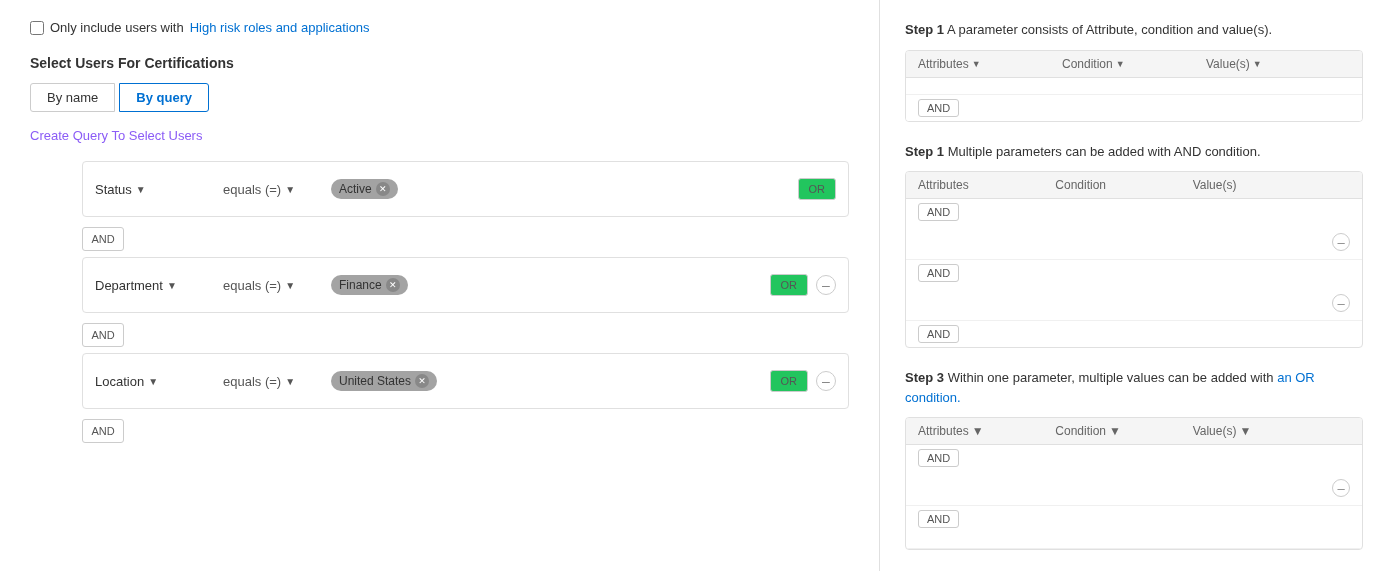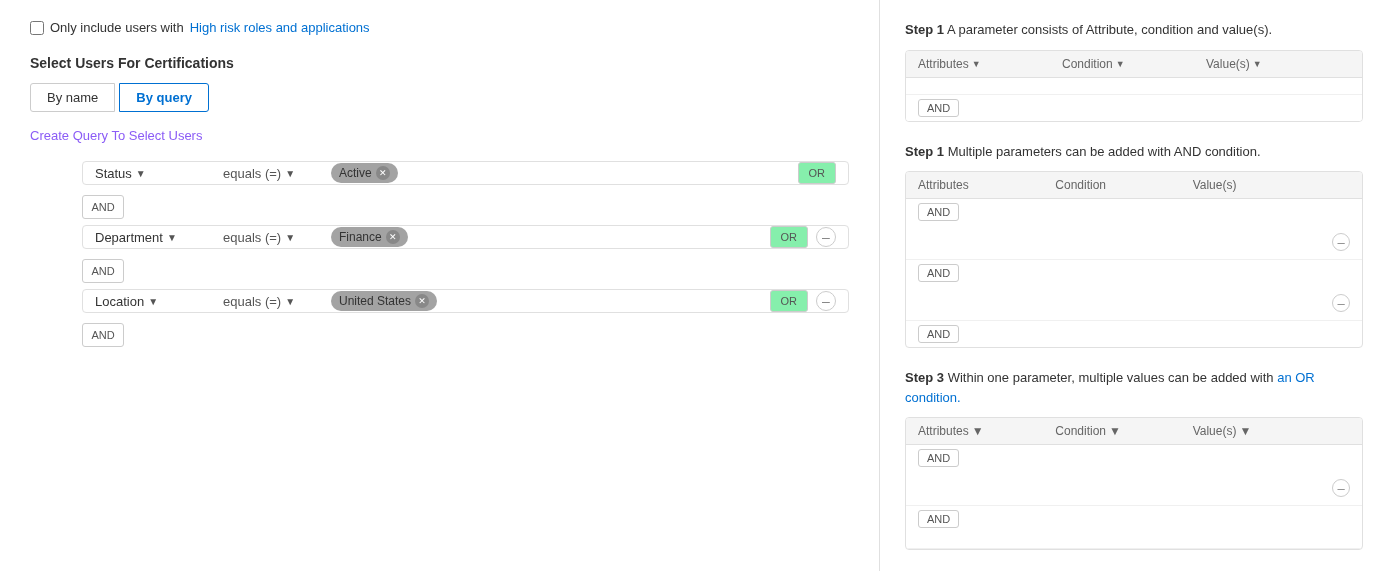--- a/index.html
+++ b/index.html
@@ -121,21 +121,21 @@
       margin-right: 10px;
       flex-shrink: 0;
     }
 
     .query-row {
       flex: 1;
       display: flex;
       align-items: center;
       border: 1px solid #e0e0e0;
       border-radius: 4px;
-      padding: 0 12px;
+      padding: 16px 12px;
       background: #fff;
       gap: 8px;
     }
 
     .attr-select {
       display: flex;
       align-items: center;
       gap: 4px;
       min-width: 120px;
       font-size: 13px;
@@ -192,21 +192,21 @@
       display: flex;
       align-items: center;
       justify-content: center;
       cursor: pointer;
     }
 
     .or-btn {
       padding: 4px 10px;
       border: 1px solid #ccc;
       border-radius: 3px;
-      background: #86efac;
+      background: #22c55e;
       font-size: 11px;
       color: #555;
       cursor: pointer;
     }
 
     .remove-btn {
       width: 20px;
       height: 20px;
       border-radius: 50%;
       border: 1px solid #ccc;

